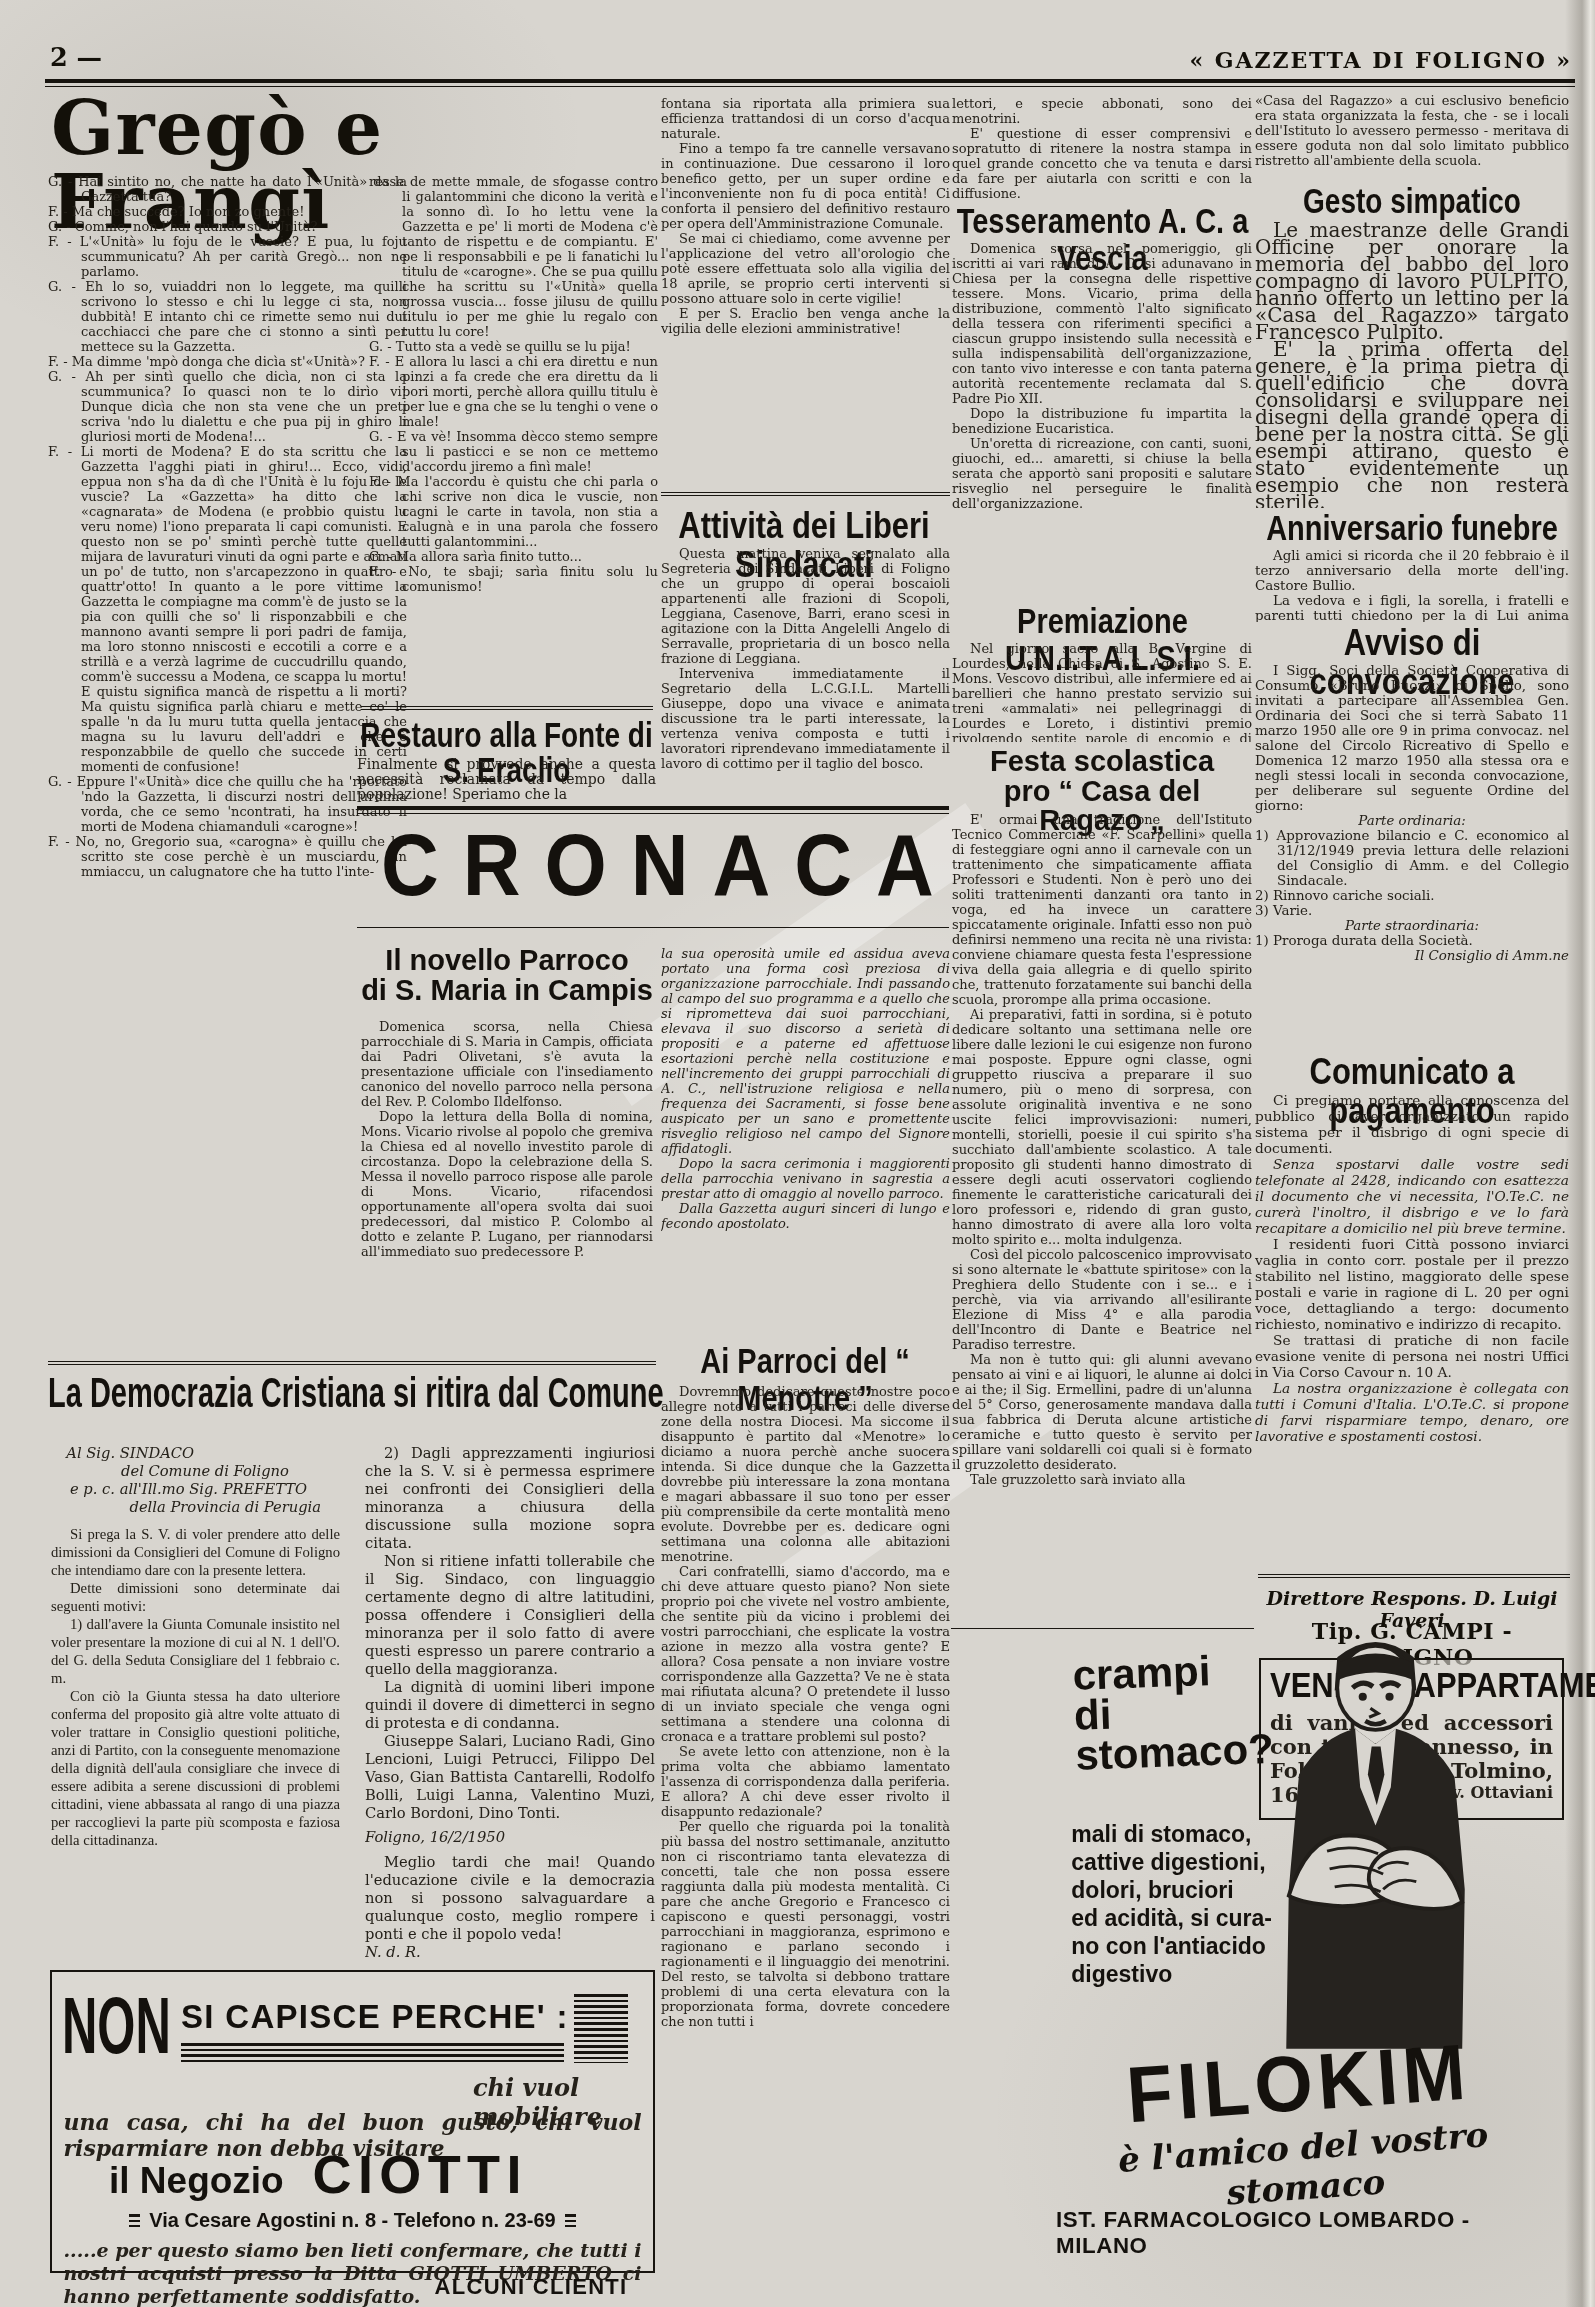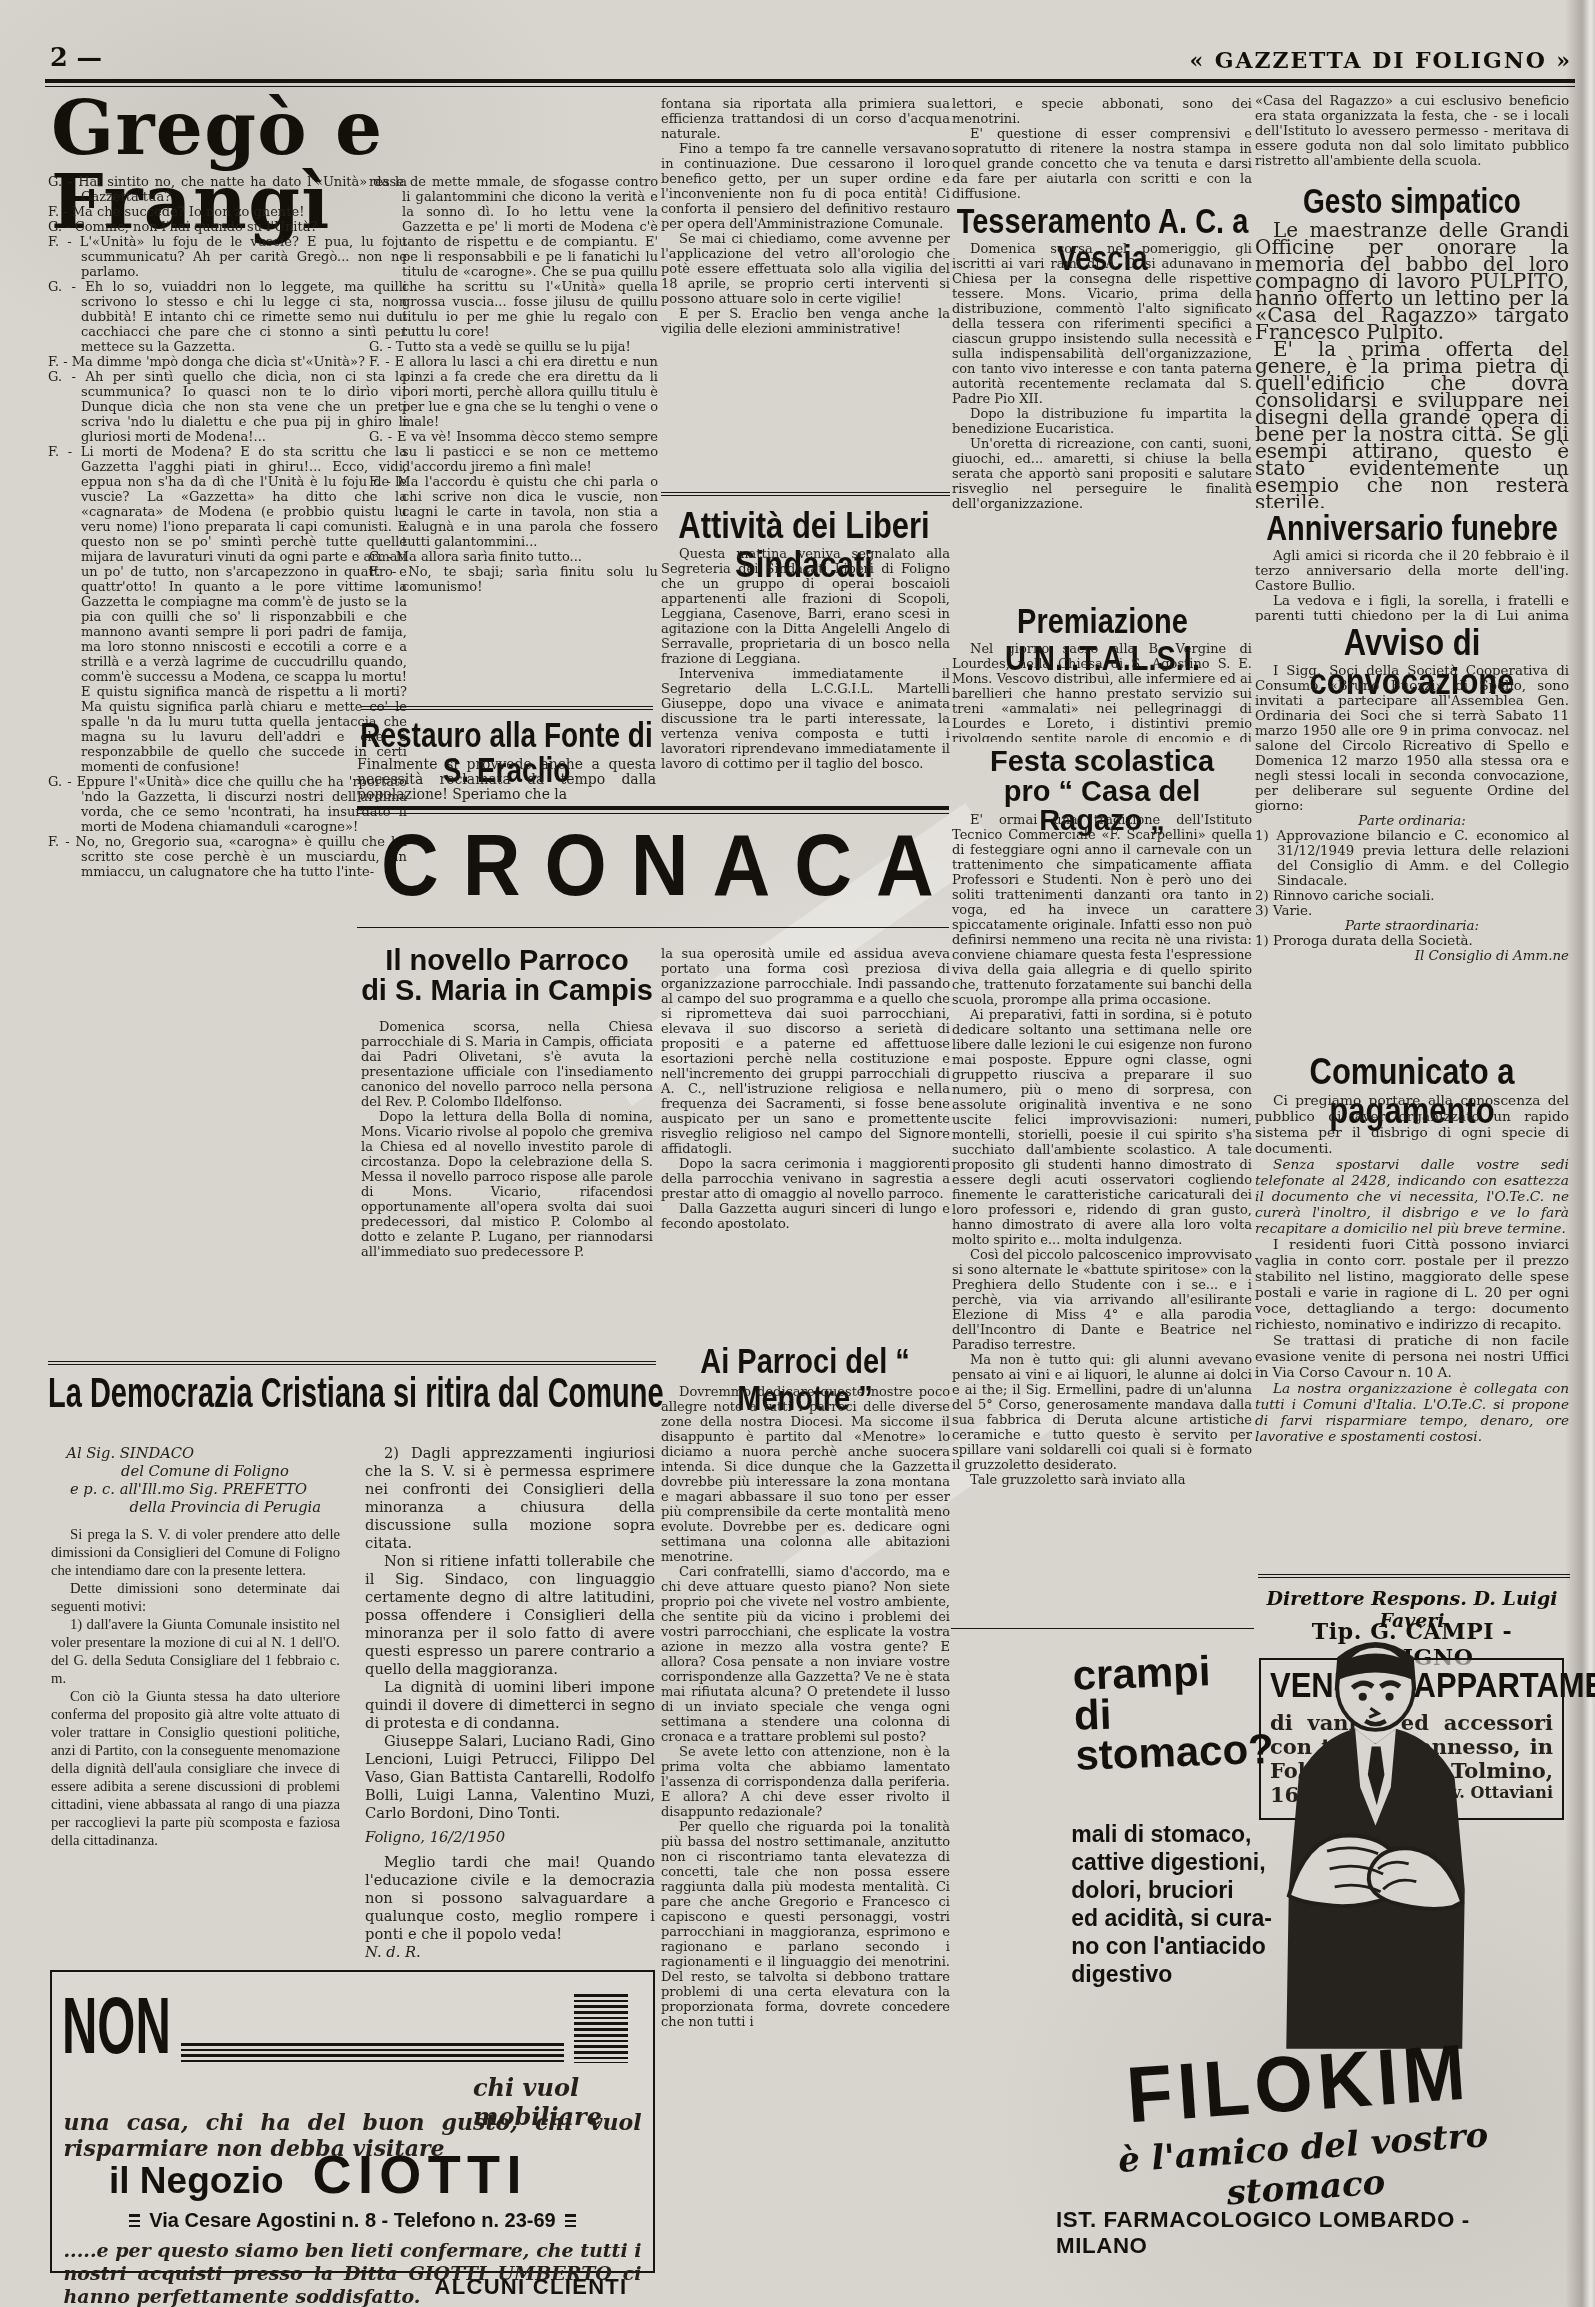--- a/index.html
+++ b/index.html
@@ -105,21 +105,21 @@
       <p>E per S. Eraclio ben venga anche la vigilia delle elezioni amministrative!</p>
     </div>
   <div class="abs rule-double" style="left:661px; top:492px; width:289px;"></div>
 
   <div class="abs h-sans tall" style="left:656px; top:506px; width:296px; font-size:31px;">Attività dei Liberi Sindacati</div>
   <div class="abs body-text" style="left:661px; top:546px; width:289px; height:253px;">
       <p>Questa mattina veniva segnalato alla Segreteria dei Sindacati Liberi di Foligno che un gruppo di operai boscaioli appartenenti alle frazioni di Scopoli, Leggiana, Casenove, Barri, erano scesi in agitazione con la Ditta Angelelli Angelo di Serravalle, proprietaria di un bosco nella frazione di Leggiana.</p>
       <p>Interveniva immediatamente il Segretario della L.C.G.I.L. Martelli Giuseppe, dopo una vivace e animata discussione tra le parti interessate, la vertenza veniva composta e tutti i lavoratori riprendevano immediatamente il lavoro di cottimo per il taglio del bosco.</p>
     </div>
 
-  <div class="abs body-text nofirst" style="left:661px; top:946px; width:289px; height:396px;">
+  <div class="abs body-text nofirst" style="left:661px; top:946px; width:289px; height:396px;font-style:italic;">
       <p>la sua operosità umile ed assidua aveva portato una forma così preziosa di organizzazione parrocchiale. Indi passando al campo del suo programma e a quello che si riprometteva dai suoi parrocchiani, elevava il suo discorso a serietà di propositi e a paterne ed affettuose esortazioni perchè nella costituzione e nell'incremento dei gruppi parrocchiali di A. C., nell'istruzione religiosa e nella frequenza dei Sacramenti, si fosse bene auspicato per un sano e promettente risveglio religioso nel campo del Signore affidatogli.</p>
       <p>Dopo la sacra cerimonia i maggiorenti della parrocchia venivano in sagrestia a prestar atto di omaggio al novello parroco.</p>
       <p>Dalla Gazzetta auguri sinceri di lungo e fecondo apostolato.</p>
     </div>
 
   <div class="abs h-sans tall" style="left:658px; top:1344px; width:294px; font-size:29px;">Ai Parroci del “ Menotre ”</div>
   <div class="abs body-text" style="left:661px; top:1384px; width:289px; height:899px;">
       <p>Dovremmo dedicare queste nostre poco allegre note a tutti i parroci delle diverse zone della nostra Diocesi. Ma siccome il disappunto è partito dal «Menotre» lo diciamo a nuora perchè anche suocera intenda. Si dice dunque che la Gazzetta dovrebbe più interessare la zona montana e magari abbassare il suo tono per esser più comprensibile da certe montalità meno evolute. Dovrebbe per es. dedicare ogni settimana una colonna alle abitazioni menotrine.</p>
       <p>Cari confratellli, siamo d'accordo, ma e chi deve attuare questo piano? Non siete proprio poi che vivete nel vostro ambiente, che sentite più da vicino i problemi dei vostri parrocchiani, che esplicate la vostra azione in mezzo alla vostra gente? E allora? Cosa pensate a non inviare vostre corrispondenze alla Gazzetta? Ve ne è stata mai rifiutata alcuna? O pretendete il lusso di un inviato speciale che venga ogni settimana a stendere una colonna di cronaca e a trattare problemi sul posto?</p>
       <p>Se avete letto con attenzione, non è la prima volta che abbiamo lamentato l'assenza di corrispondenza dalla periferia. E allora? A chi deve esser rivolto il disappunto redazionale?</p>
@@ -269,20 +269,21 @@
         <p>La dignità di uomini liberi impone quindi il dovere di dimetterci in segno di protesta e di condanna.</p>
         <p>Giuseppe Salari, Luciano Radi, Gino Lencioni, Luigi Petrucci, Filippo Del Vaso, Gian Battista Cantarelli, Rodolfo Bolli, Luigi Lanna, Valentino Muzi, Carlo Bordoni, Dino Tonti.</p>
       </div>
     <div class="dc-text italic center" style="margin-top:6.4px;">Foligno, 16/2/1950</div>
     <div class="dc-text" style="margin-top:6.4px; text-indent:19px;">Meglio tardi che mai! Quando l'educazione civile e la democrazia non si possono salvaguardare a qualunque costo, meglio rompere i ponti e che il popolo veda!</div>
     <div class="dc-text italic right" style="padding-right:38px;">N. d. R.</div>
   </div>
 
   <div class="abs box" style="left:50px; top:1970px; width:601px; height:299px;">
     <div class="ad-sans" style="position:absolute; left:10.2px; top:14px; font-weight:900; font-size:79px; line-height:1; transform:scaleX(0.62); transform-origin:left top;">NON</div>
+    <div class="ad-sans" style="position:absolute; left:129px; top:25.5px; font-weight:bold; font-size:33px; letter-spacing:1.3px;">SI CAPISCE PERCHE' :</div>
     <div class="hatch" style="position:absolute; left:522px; top:22px; width:54px; height:69px;"></div>
     <div class="hatch" style="position:absolute; left:129px; top:71px; width:383px; height:19px;"></div>
     <div style="position:absolute; left:421px; top:101px; font-style:italic; font-weight:bold; font-size:24px;">chi vuol mobiliare</div>
     <div style="position:absolute; left:11.5px; top:137px; width:578px; font-style:italic; font-weight:bold; font-size:22px; text-align:justify;">una casa, chi ha del buon gusto, chi vuol risparmiare non debba visitare</div>
     <div style="position:absolute; left:57px; top:171px; width:485px; text-align:left;">
       <span class="ad-sans" style="font-weight:900; font-size:37px;">il Negozio</span>
       <span class="ad-sans" style="font-weight:900; font-size:54px; letter-spacing:6.4px; margin-left:25.5px;">CIOTTI</span>
     </div>
     <div style="position:absolute; left:77px; top:237px; width:447px; display:flex; align-items:center;">
       <div class="hatch" style="flex:1; height:12.8px;"></div>

